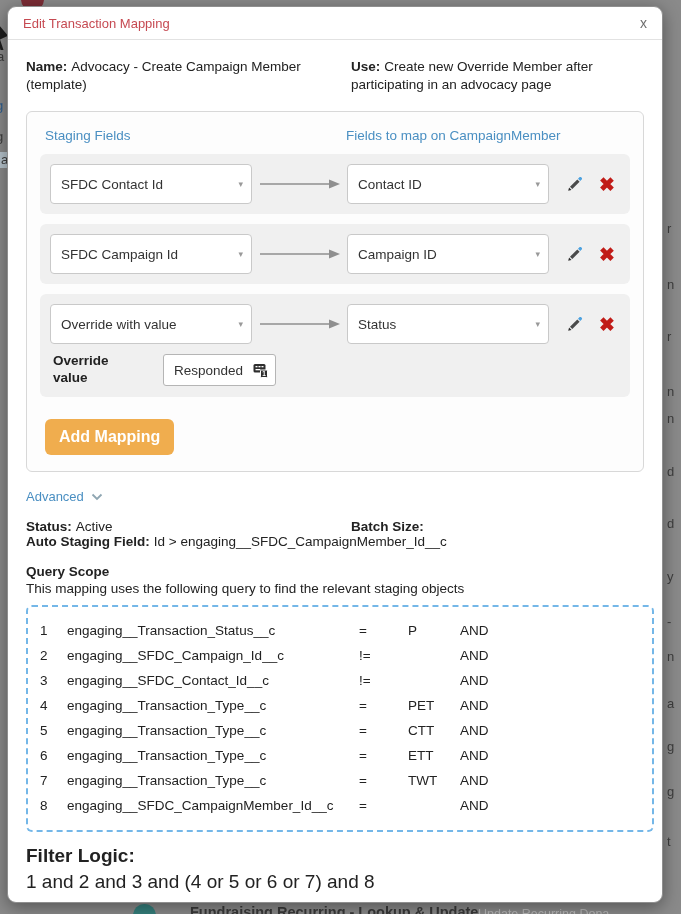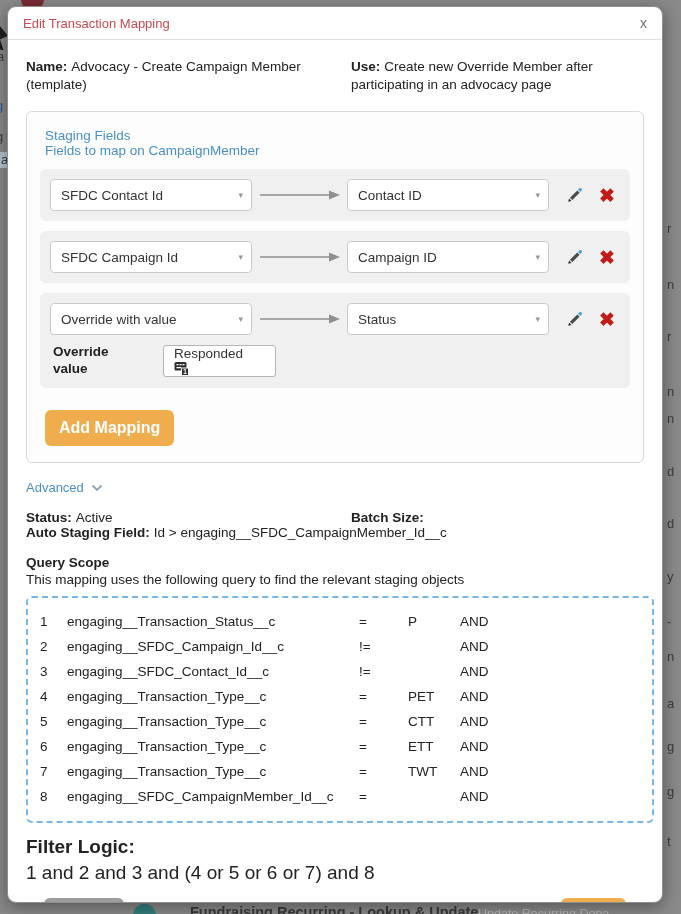--- a/index.html
+++ b/index.html
@@ -35,39 +35,39 @@
   .close-x{color:#6f6f6f;font-size:14px;cursor:pointer;line-height:1;}
   .modal-body{padding:13px 18px 0;color:#222;}
 
   b.lbl{margin-right:4px;text-align:right;}
   .meta-row{display:flex;font-size:13.5px;line-height:1.35;margin:5px 0 17px;}
   .meta-col-left{width:325px;padding-right:24px;box-sizing:border-box;}
   .meta-col-right{flex:1;}
 
   
   .panel{border:1px solid #d8d8d8;border-radius:6px;background:#fdfdfd;padding:13px 13px 14px;}
-  .panel-headers{display:flex;font-size:13.5px;color:#4a8fc2;margin:3px 0 11px;padding-left:5px;flex-direction:column;}
+  .panel-headers{display:flex;font-size:13.5px;color:#4a8fc2;margin:3px 0 11px;padding-left:5px;}
   .panel-headers .ph-left{width:301px;}
   .map-row{background:#f0f0f0;border-radius:6px;padding:10px;margin-bottom:10px;}
   .map-line{display:flex;align-items:center;}
   .sel{
-    width:202px;height:32px;background:#fff;border:1px solid #c9c9c9;border-radius:4px;
+    width:202px;height:40px;background:#fff;border:1px solid #c9c9c9;border-radius:4px;
     display:flex;align-items:center;justify-content:space-between;
     padding:0 8px 0 10px;font-size:13.5px;color:#333;box-sizing:border-box;cursor:pointer;
   }
   .caret{color:#999;font-size:9px;}
   .arrow-wrap{width:95px;display:flex;justify-content:center;align-items:center;}
   .icon-pencil{margin-left:17px;cursor:pointer;display:flex;}
   .icon-x{margin-left:15px;color:#c11b17;font-size:19px;font-weight:bold;cursor:pointer;line-height:1;}
   .override-line{display:flex;align-items:center;margin-top:9px;}
   .override-label{font-weight:bold;font-size:13.5px;width:70px;line-height:1.25;margin-left:3px;}
   .override-input{
     width:113px;height:32px;background:#fff;border:1px solid #b5b5b5;border-radius:3px;
-    display:flex;justify-content:space-between;
-    padding:0 7px 0 10px;margin-left:40px;box-sizing:border-box;font-size:13.5px;color:#333;flex-direction:column;
+    display:flex;align-items:center;justify-content:space-between;
+    padding:0 7px 0 10px;margin-left:40px;box-sizing:border-box;font-size:13.5px;color:#333;
   }
   .btn{border:none;border-radius:6px;color:#fff;font-weight:bold;font-size:16px;cursor:pointer;
     font-family:"Liberation Sans",sans-serif;}
   .btn-orange{background:#f0ad4e;}
   .btn-gray{background:#9d9d9d;}
   .add-btn{padding:9px 14px;margin:12px 0 2px 5px;}
 
   
   .advanced{display:flex;align-items:center;gap:7px;color:#4a8fc2;font-size:13px;margin:17px 0 15px;cursor:pointer;}
   .status-row{display:flex;font-size:13.5px;margin-bottom:0;}

